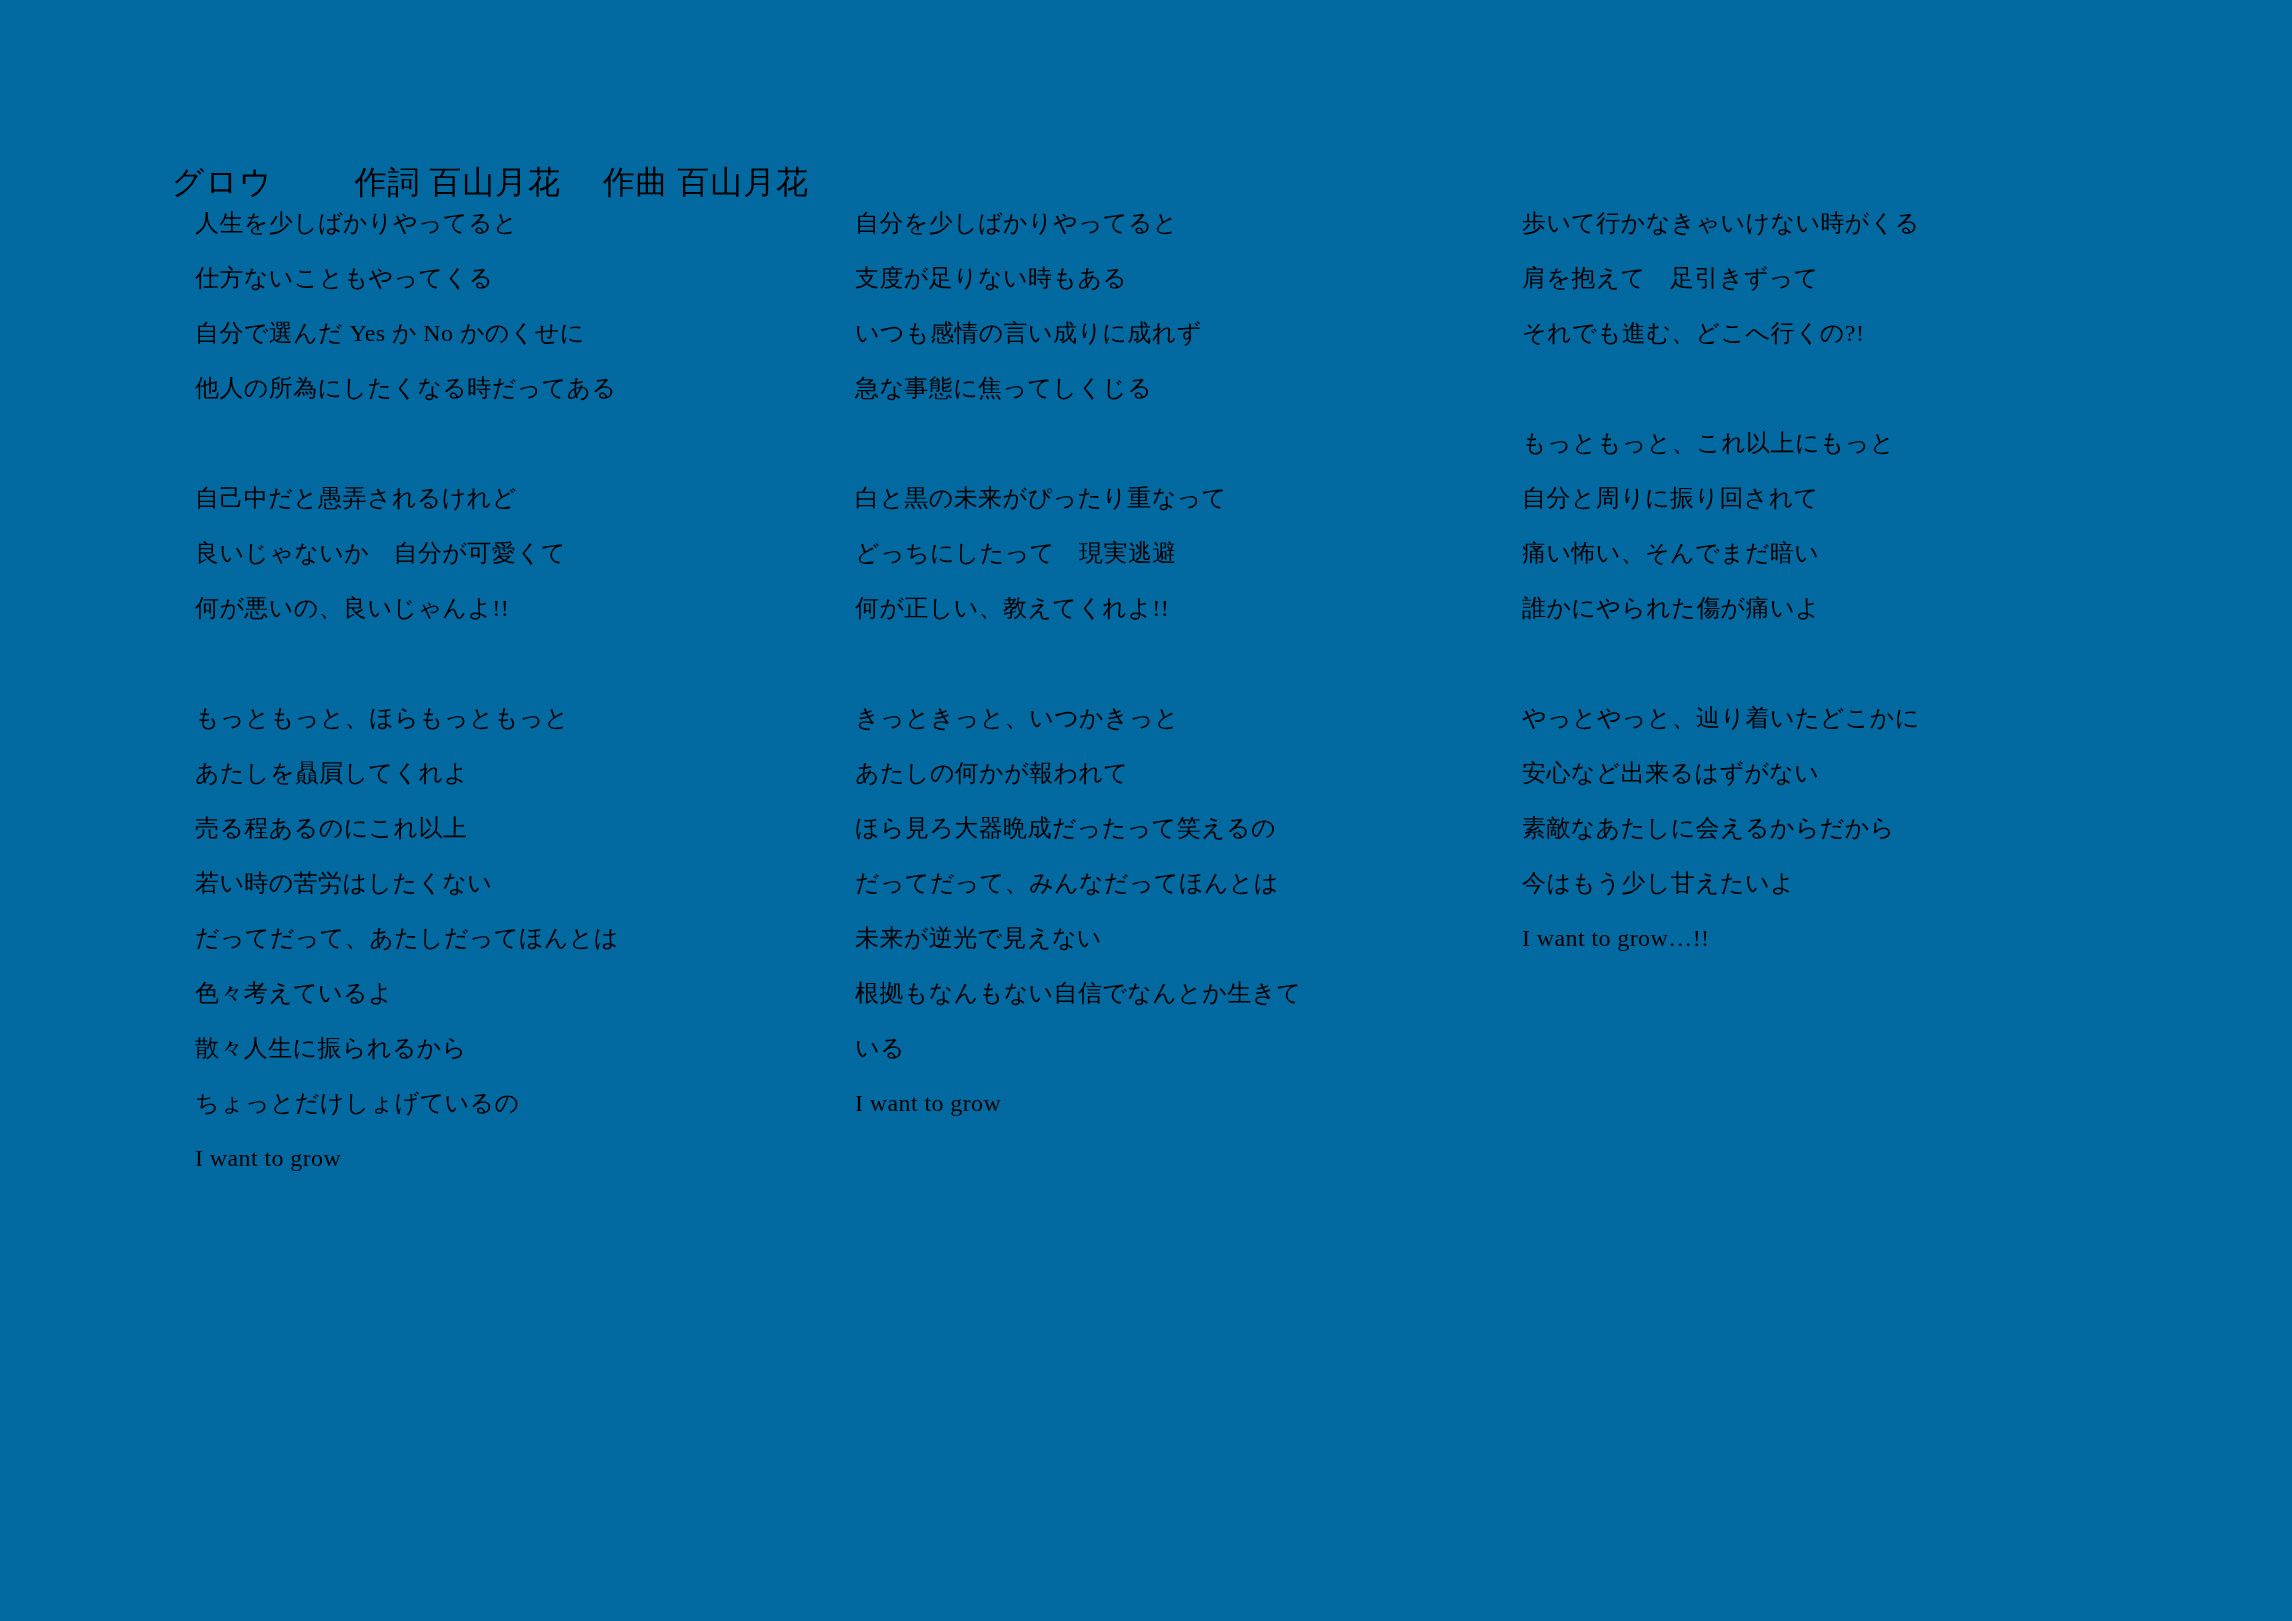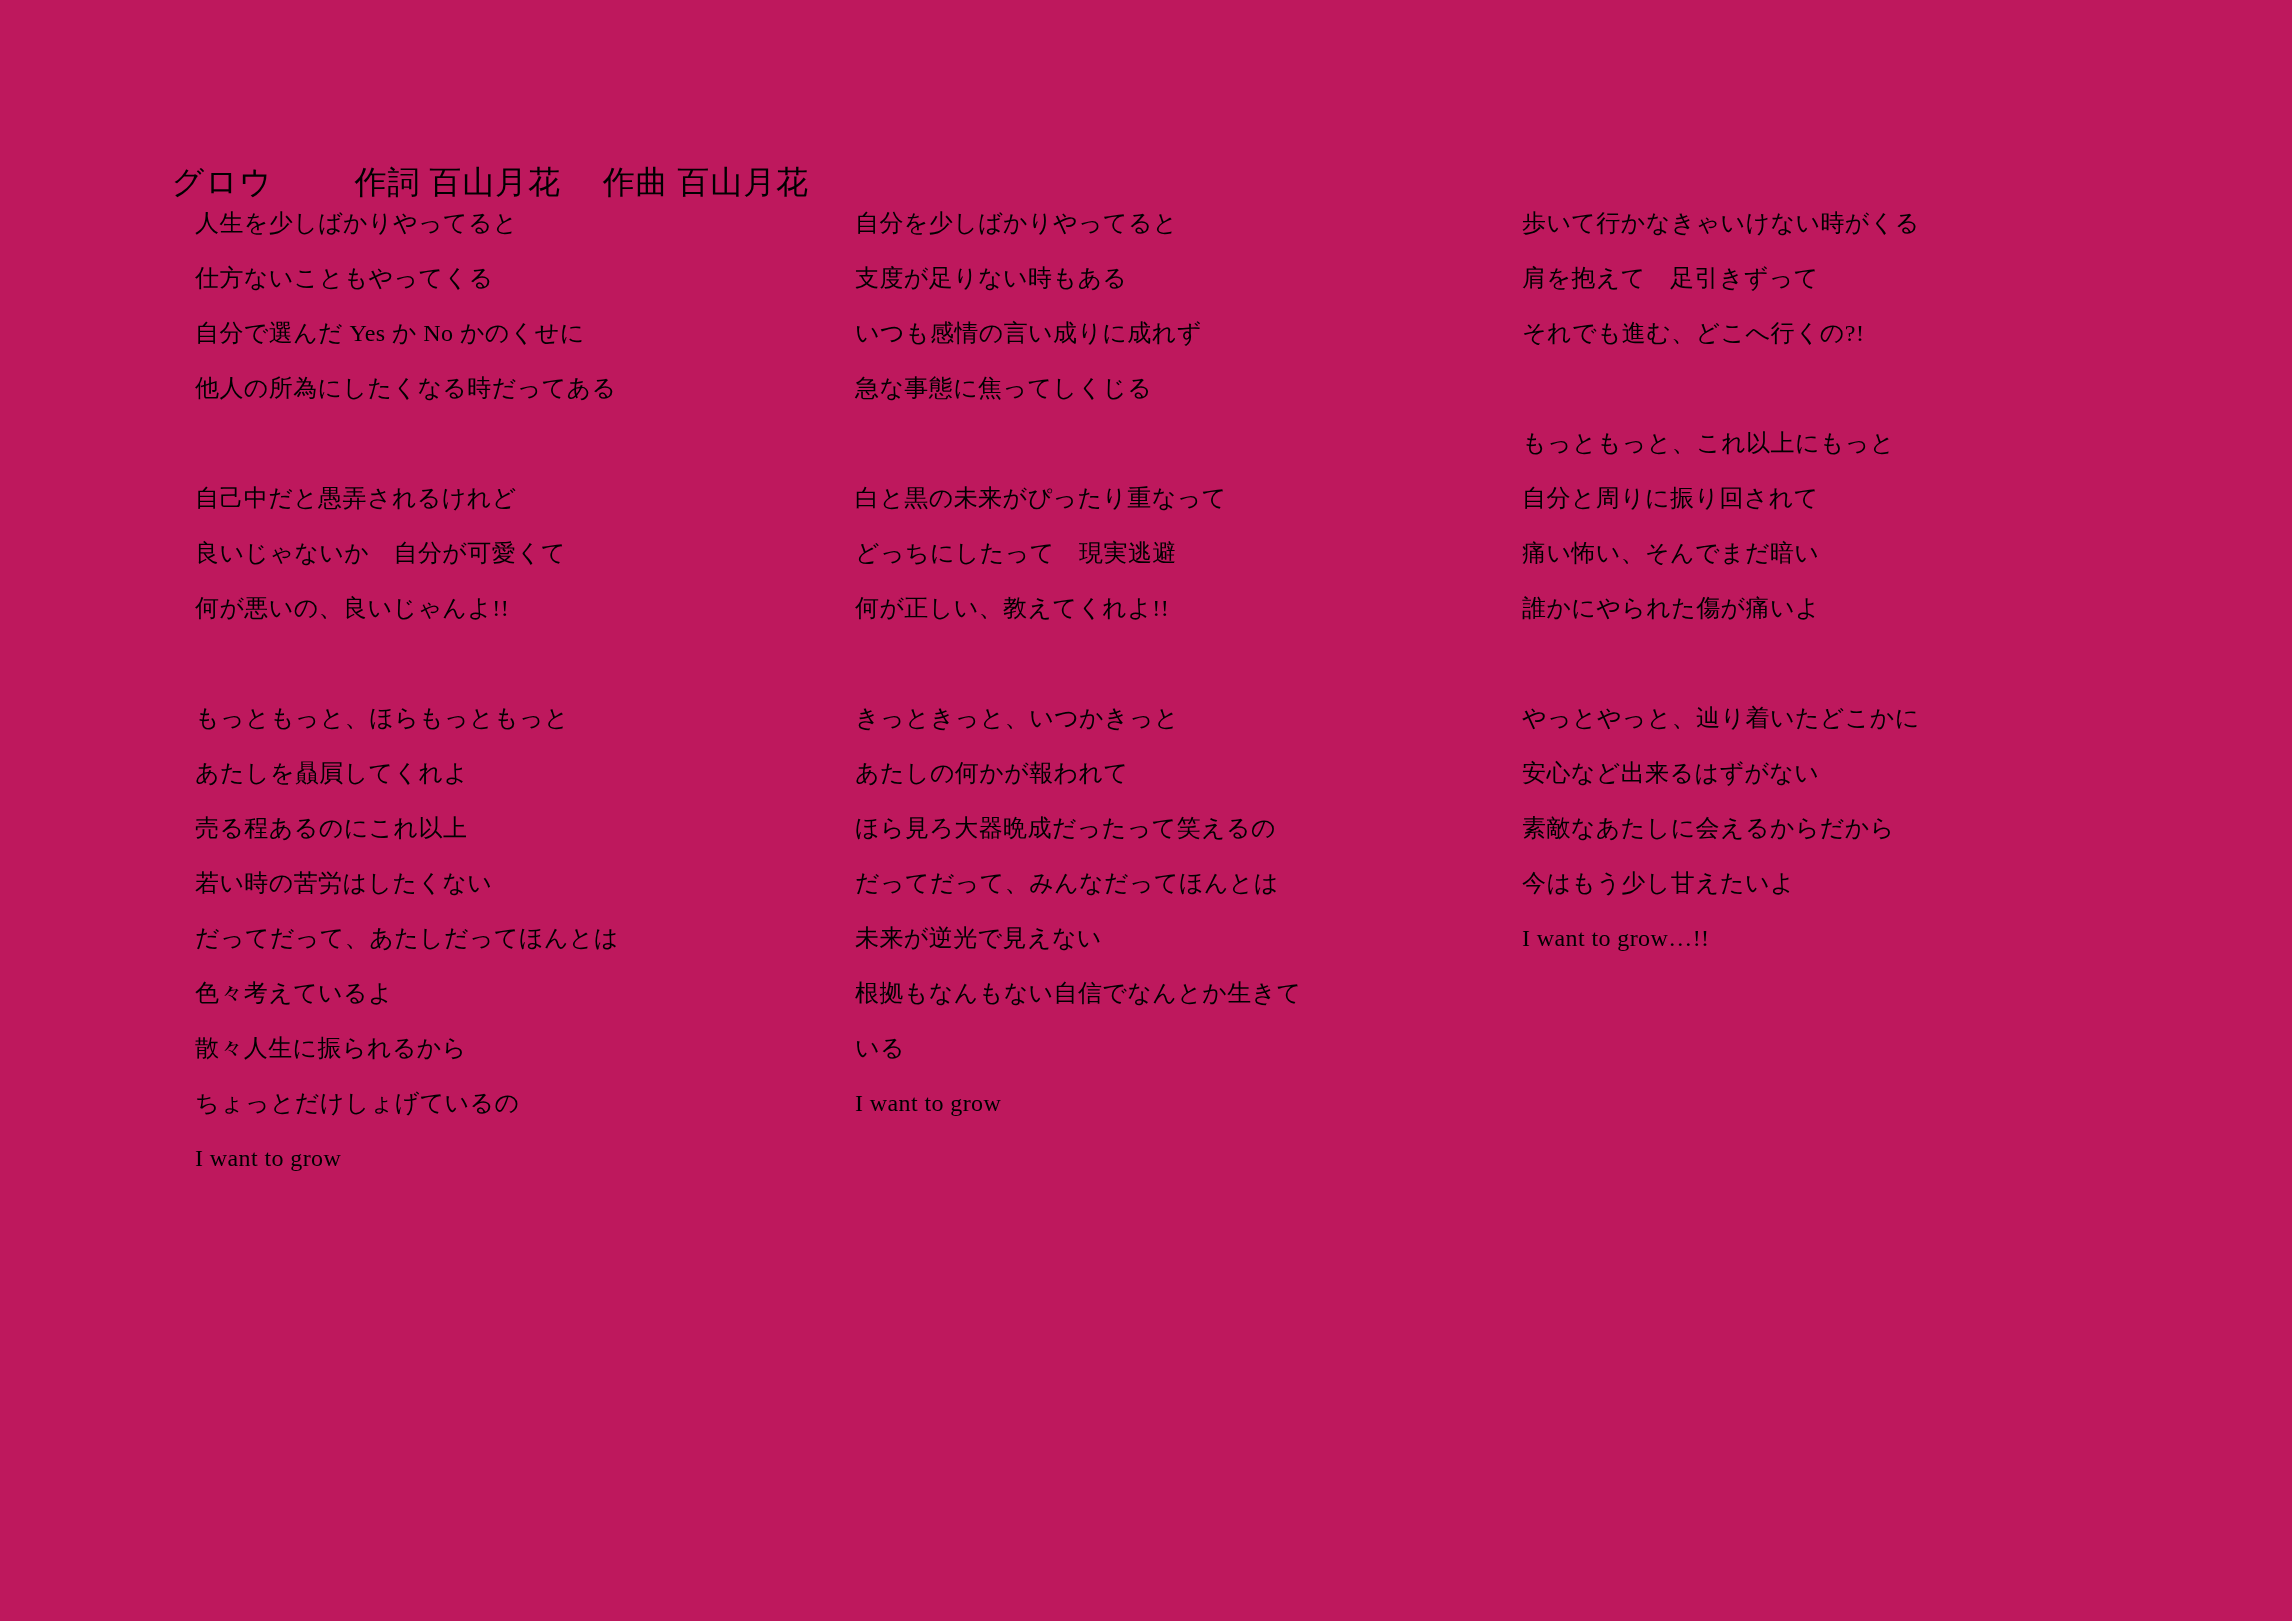--- a/index.html
+++ b/index.html
@@ -10,21 +10,21 @@
     width: 2293px;
     height: 1622px;
     background: #ffffff;
     color: #000000;
     font-family: "Liberation Serif", "DejaVu Serif", serif;
   }
   .page {
     position: relative;
     width: 2293px;
     height: 1622px;
-    background: #be185d;
+    background: #0369a1;
     overflow: hidden;
   }
   .doc-header {
     position: absolute;
     left: 136px;
     top: 100px;
     font-size: 32px;
     line-height: 55px;
     white-space: pre;
     letter-spacing: 0.9px;

